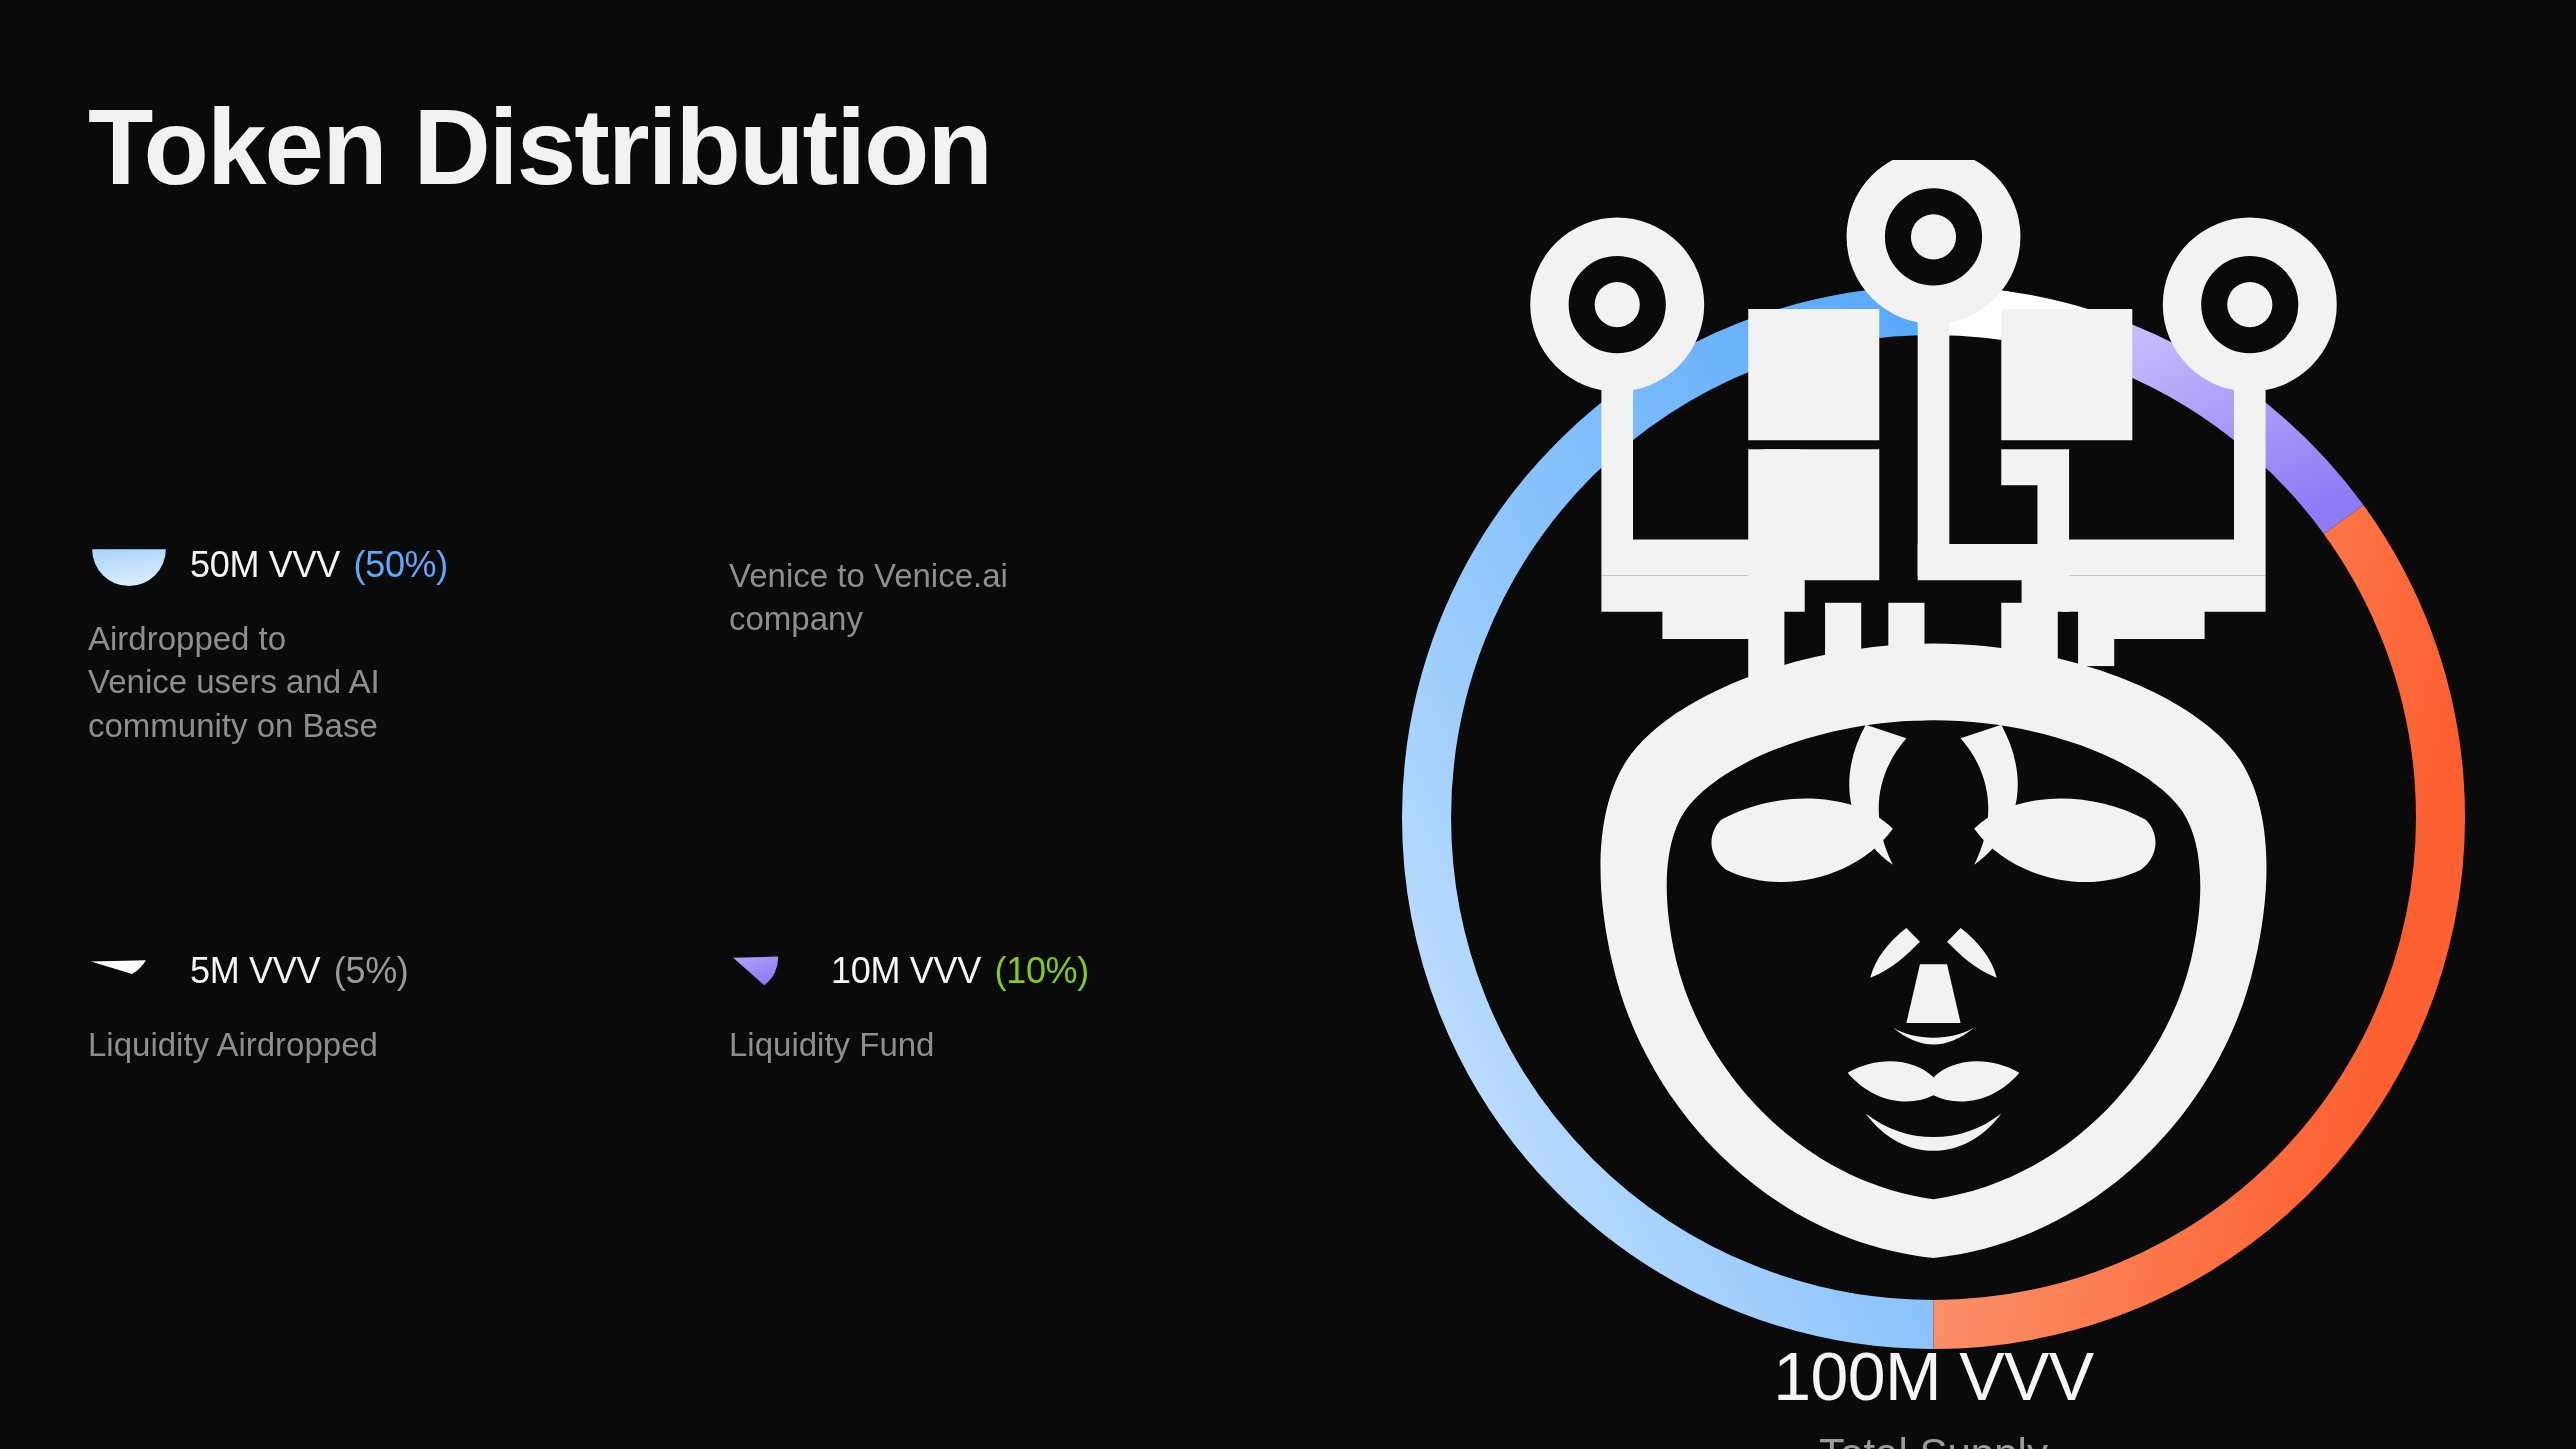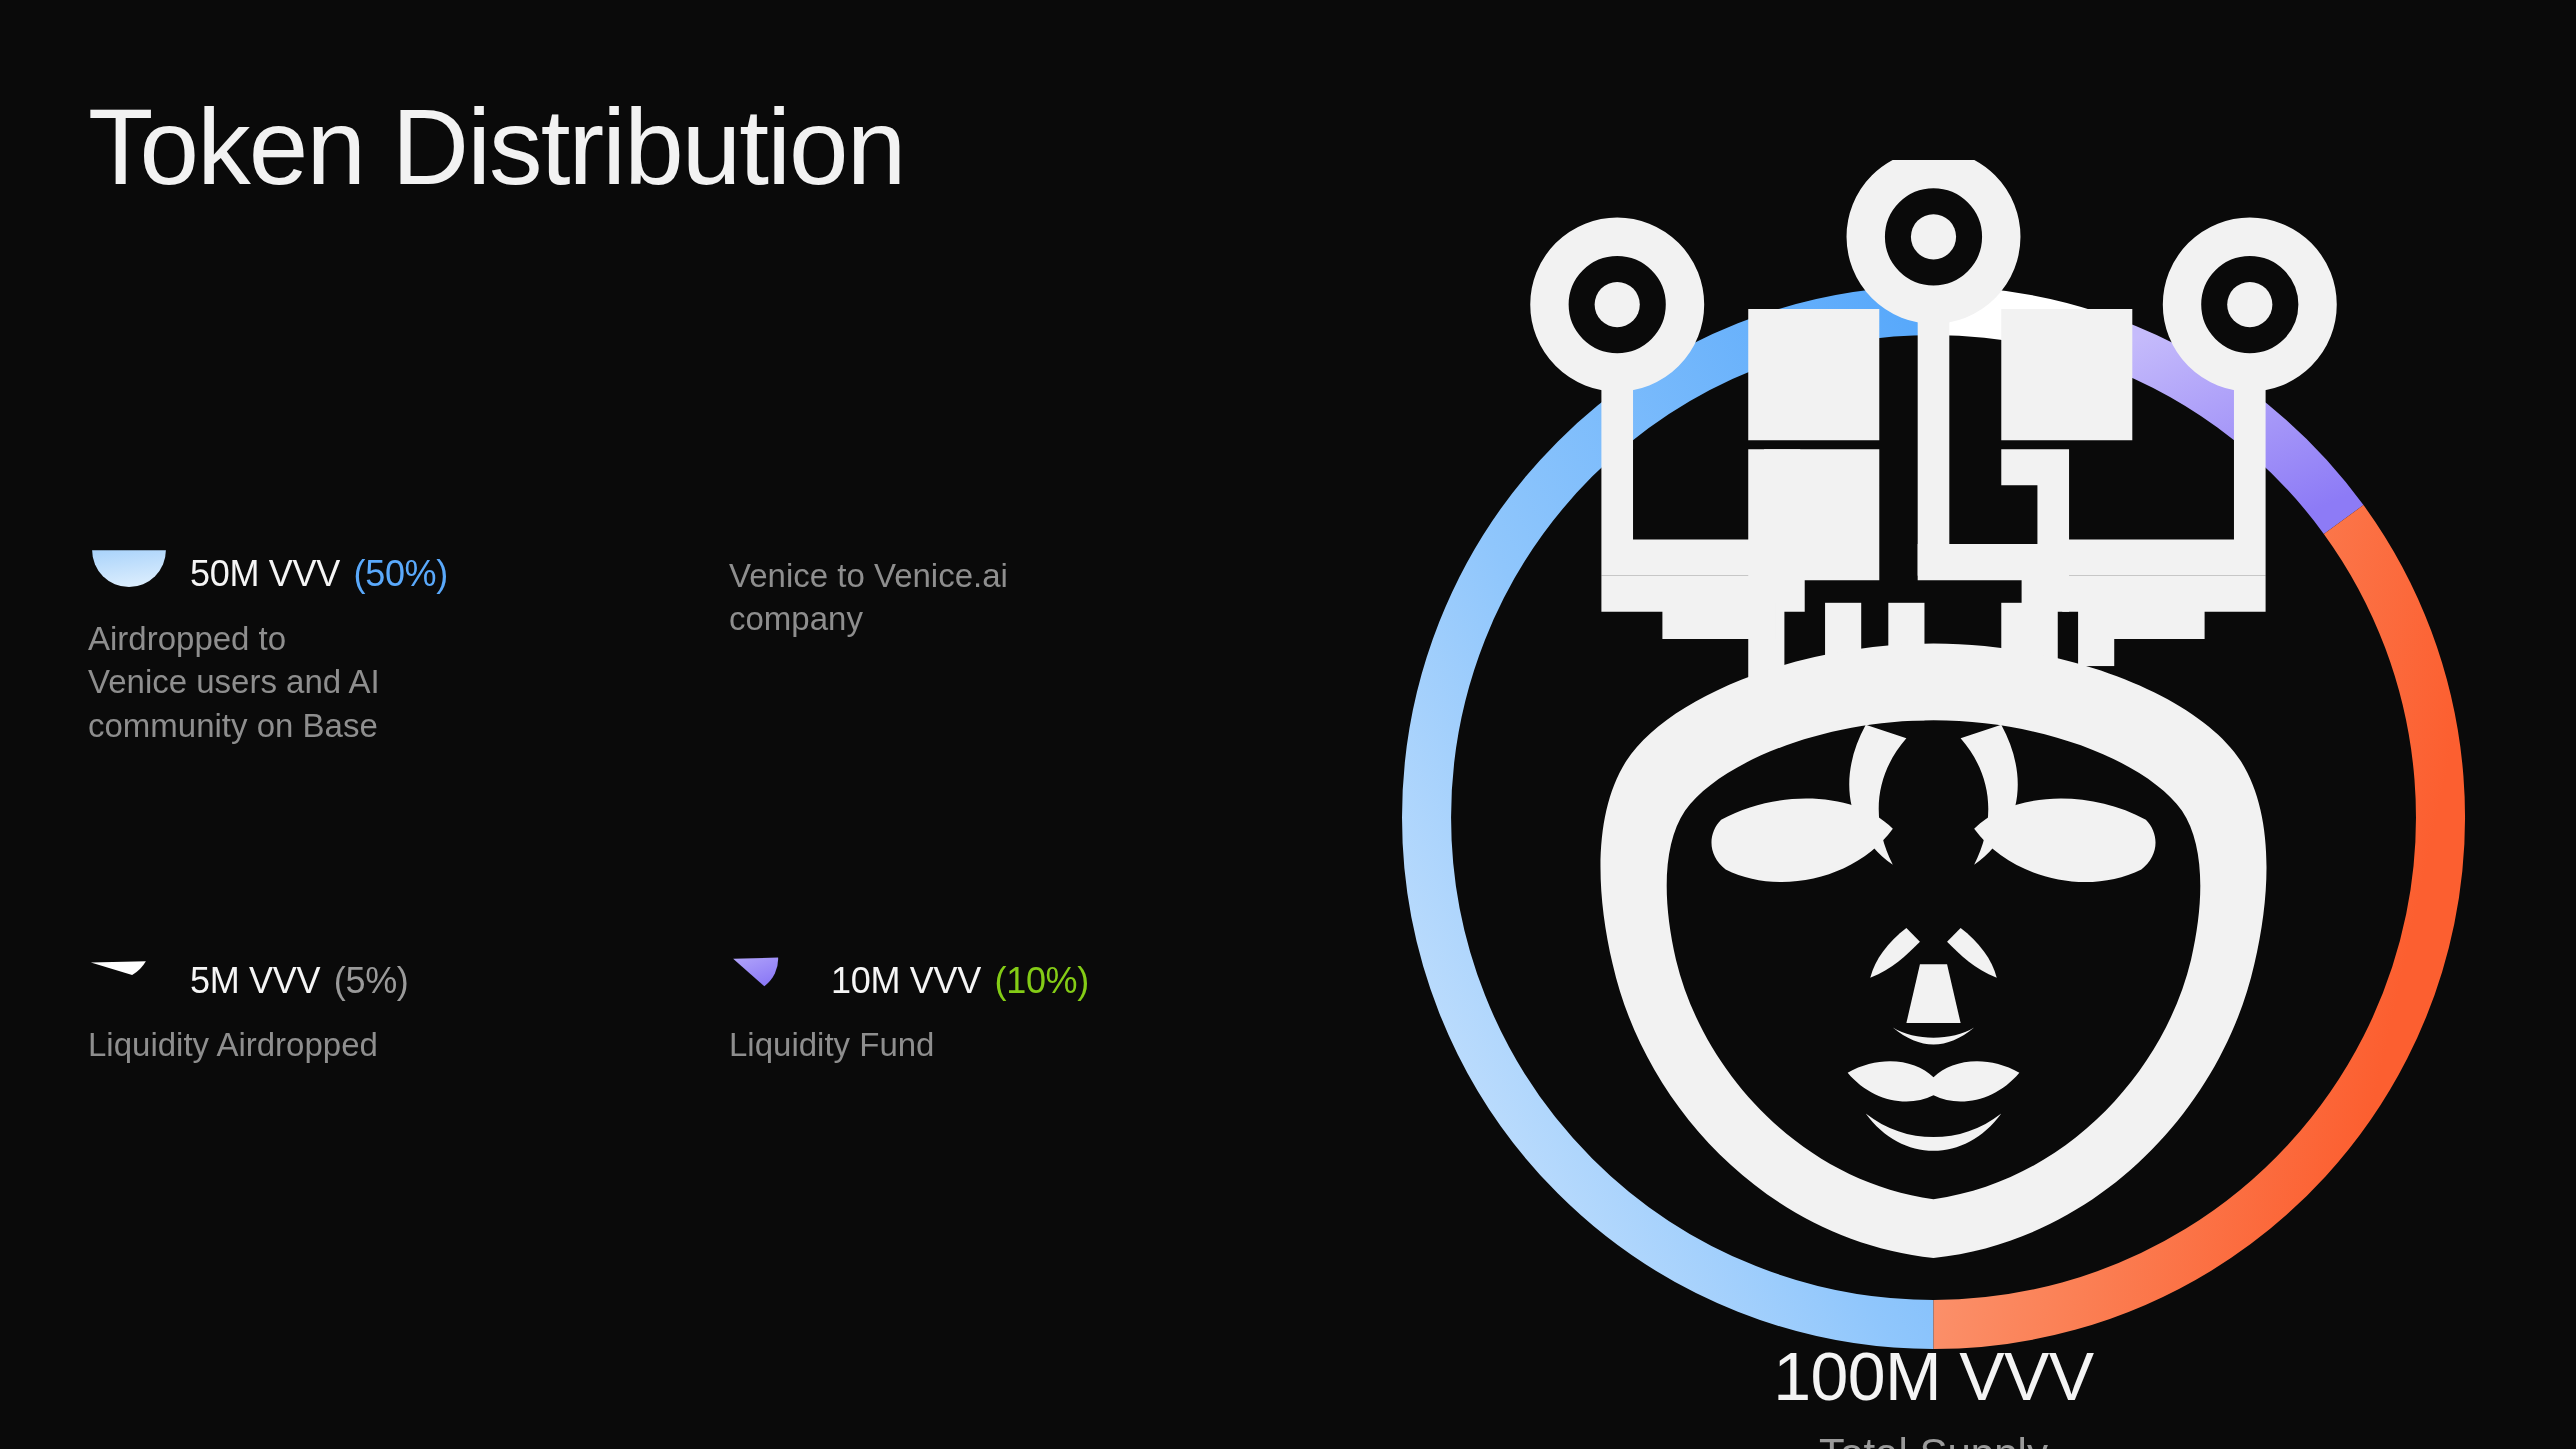--- a/index.html
+++ b/index.html
@@ -17,21 +17,21 @@
     color: #ffffff;
     position: relative;
   }
 
   
   .page-title {
     position: absolute;
     left: 88px;
     top: 94px;
     font-size: 107px;
-    font-weight: 400;
+    font-weight: 700;
     letter-spacing: -1.9px;
     color: #f2f2f2;
     line-height: 1;
     white-space: nowrap;
   }
 
   
   .legend {
     position: absolute;
     left: 88px;
@@ -43,21 +43,21 @@
     row-gap: 189px;
   }
 
   .legend-item {
     position: relative;
     padding-left: 0;
   }
 
   .legend-head {
     display: flex;
-    align-items: flex-end;
+    align-items: center;
     gap: 20px;
     height: 63px;
   }
 
   .swatch {
     width: 82px;
     flex: 0 0 82px;
     height: 60px;
     position: relative;
     display: flex;

